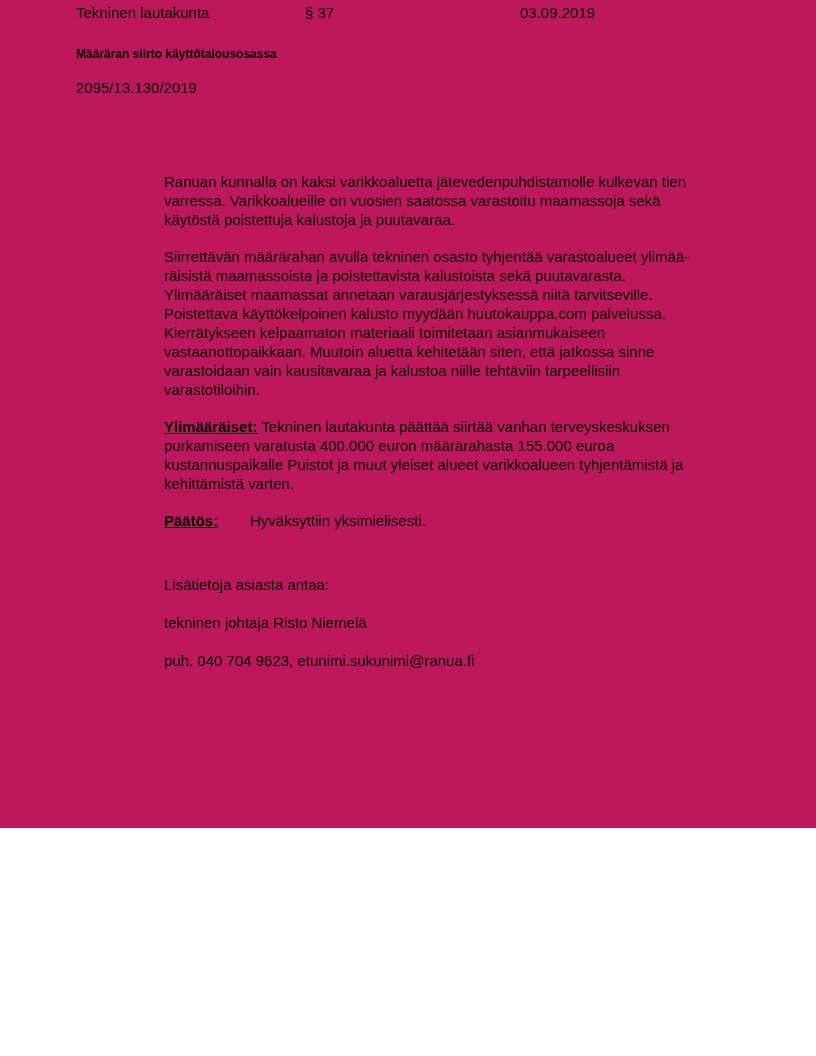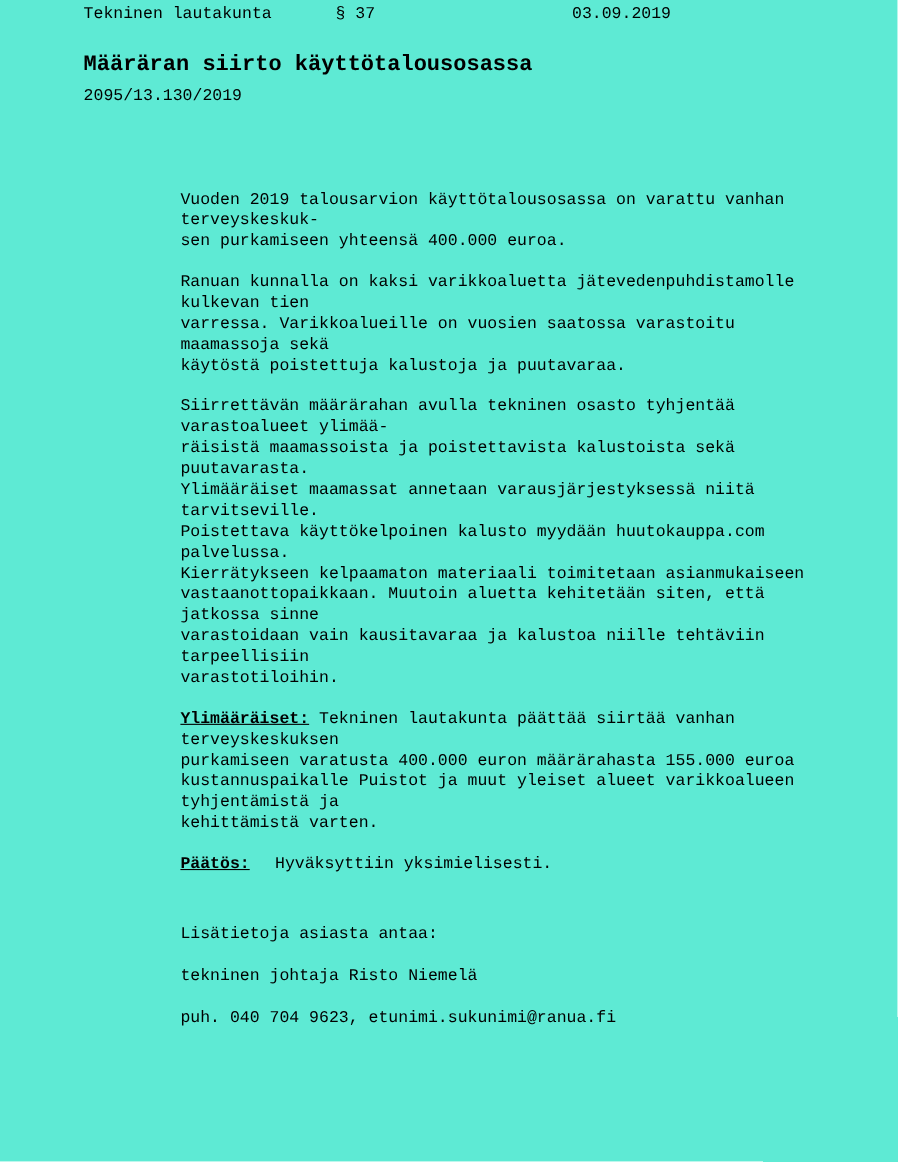--- a/index.html
+++ b/index.html
@@ -3,44 +3,44 @@
 <meta charset="utf-8">
 <style>
   html, body {
     margin: 0;
     padding: 0;
     background: #ffffff;
   }
   .page {
     position: relative;
     width: 816px;
-    height: 1056px;
-    background: #5eead4;
-    font-family: Liberation Mono, monospace;
+    height: 828px;
+    background: #be185d;
+    font-family: Liberation Sans, sans-serif;
     font-size: 15px;
     line-height: 19px;
     color: #000000;
     overflow: hidden;
   }
   .header-row {
     position: absolute;
     top: 3px;
     left: 0;
     width: 816px;
     height: 19px;
   }
   .header-committee { position: absolute; left: 76px; top: 0; white-space: nowrap; }
   .header-section   { position: absolute; left: 305px; top: 0; white-space: nowrap; }
   .header-date      { position: absolute; left: 520px; top: 0; white-space: nowrap; }
 
   .doc-title {
     position: absolute;
     top: 36px;
     left: 76px;
-    font-size: 20px;
+    font-size: 12px;
     font-weight: bold;
     line-height: 21px;
     white-space: nowrap;
   }
   .case-number {
     position: absolute;
     top: 78px;
     left: 76px;
     white-space: nowrap;
   }
@@ -87,22 +87,20 @@
     <span class="header-date">03.09.2019</span>
   </div>
 
   <h1 class="doc-title">Määräran siirto käyttötalousosassa</h1>
 
   <div class="case-number">2095/13.130/2019</div>
 
 
   <div class="body-block">
 
-    <p class="para">Vuoden 2019 talousarvion käyttötalousosassa on varattu vanhan terveyskeskuk-
-sen purkamiseen yhteensä 400.000 euroa.</p>
 
 
     <p class="para">Ranuan kunnalla on kaksi varikkoaluetta jätevedenpuhdistamolle kulkevan tien
 varressa. Varikkoalueille on vuosien saatossa varastoitu maamassoja sekä
 käytöstä poistettuja kalustoja ja puutavaraa.</p>
 
     <p class="para">Siirrettävän määrärahan avulla tekninen osasto tyhjentää varastoalueet ylimää-
 räisistä maamassoista ja poistettavista kalustoista sekä puutavarasta.
 Ylimääräiset maamassat annetaan varausjärjestyksessä niitä tarvitseville.
 Poistettava käyttökelpoinen kalusto myydään huutokauppa.com palvelussa.

